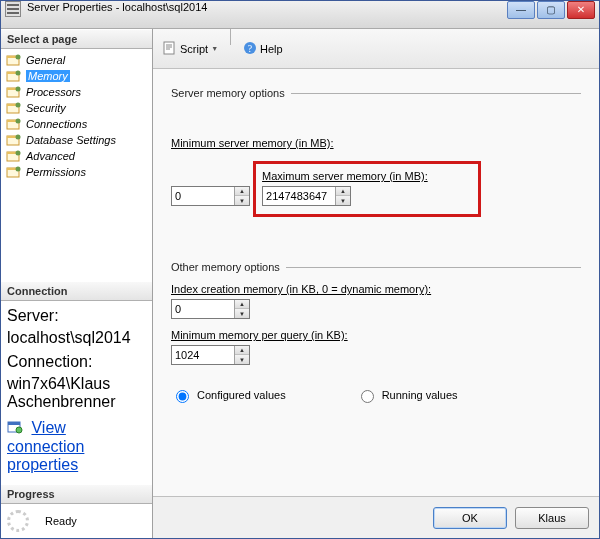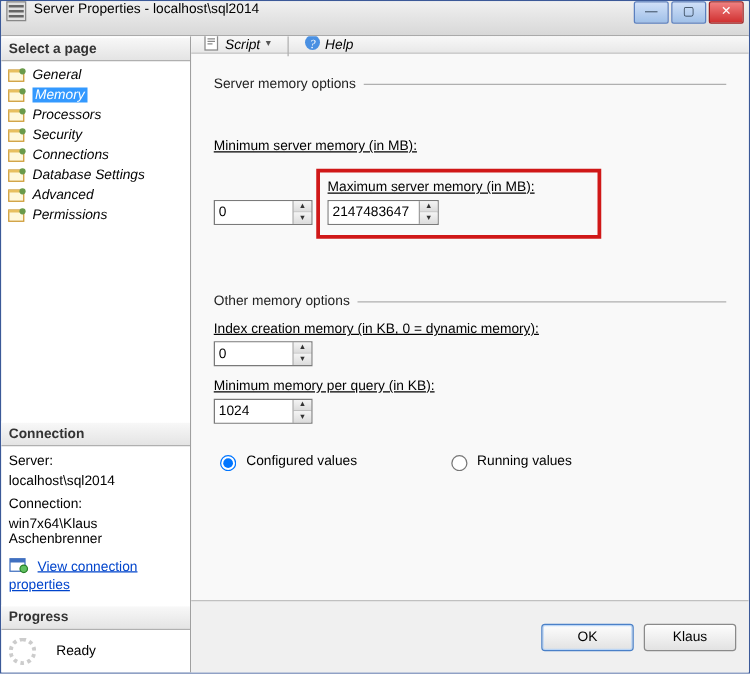--- a/index.html
+++ b/index.html
@@ -15,44 +15,44 @@
   .winbtn.close { background: linear-gradient(to bottom, #f08080, #d03030); color: #fff; border-color: #a02020; }
   .body { flex: 1; display: flex; overflow: hidden; }
   .left { width: 152px; border-right: 1px solid #a0a0a0; display: flex; flex-direction: column; background: #fff; }
   .pane-header { background: linear-gradient(to bottom, #f8f8f8, #e4e4e4); border-top: 1px solid #fff; border-bottom: 1px solid #b0b0b0; padding: 3px 6px; font-weight: bold; color: #333; }
   .page-list { padding: 3px 2px; }
   .page-item { display: flex; align-items: center; padding: 1px 3px; gap: 4px; cursor: pointer; font-style: italic; }
   .page-item.selected span.lbl { background: #3399ff; color: #fff; padding: 0 2px; }
   .page-icon { width: 16px; height: 14px; position: relative; }
   .page-icon svg { width: 16px; height: 14px; }
   .left-spacer { flex: 1; }
-  .conn-body { padding: 6px 6px; font-size: 11px; }
+  .conn-body { padding: 6px 6px; font-size: 16px; }
   .conn-body .row { margin-bottom: 4px; }
   .link { color: #0044cc; text-decoration: underline; cursor: pointer; }
   .link-icon { display: inline-block; vertical-align: middle; margin-right: 4px; }
   .progress-body { padding: 6px 6px; display: flex; align-items: center; gap: 16px; }
   .spinner { width: 22px; height: 22px; border: 3px dotted #ccc; border-radius: 50%; }
   .right { flex: 1; display: flex; flex-direction: column; background: #f9f9f9; }
-  .toolbar { height: 14px; background: linear-gradient(to bottom,#f8f8f8,#e8e8e8); border-bottom: 1px solid #c0c0c0; display: flex; padding: 0 6px; gap: 4px; font-style: italic; }
+  .toolbar { height: 40px; background: linear-gradient(to bottom,#f8f8f8,#e8e8e8); border-bottom: 1px solid #c0c0c0; display: flex; padding: 0 6px; gap: 4px; }
   .tbtn { display: flex; align-items: center; gap: 3px; padding: 2px 4px; cursor: pointer; }
   .tbtn .dd { font-size: 7px; color: #555; }
   .toolbar .sep { width: 1px; height: 16px; background: #b0b0b0; margin: 0 4px; }
   .content { flex: 1; padding: 14px 18px 8px 18px; overflow: auto; color: #000; }
   .group-label { display: flex; align-items: center; margin: 4px 0 10px 0; color: #222; }
   .group-label .line { flex: 1; height: 1px; background: #b0b0b0; margin-left: 6px; }
   .field-label { margin: 10px 0 4px 0; text-decoration: underline; }
   .spinbox { display: inline-flex; border: 1px solid #7a7a7a; background: #fff; height: 20px; }
   .spinbox input { border: none; width: 62px; padding: 0 3px; font-family: inherit; font-size: 11px; outline: none; }
   .spinbox .spbtns { display: flex; flex-direction: column; border-left: 1px solid #a0a0a0; }
   .spinbox .spbtn { width: 14px; height: 9px; background: linear-gradient(to bottom,#f4f4f4,#dcdcdc); font-size: 6px; line-height: 6px; text-align: center; color: #333; border-bottom: 1px solid #c0c0c0; cursor: pointer; display:flex; align-items:center; justify-content:center;}
   .spinbox .spbtn:last-child { border-bottom: none; }
   .highlight-box { border: 3px solid #d01818; padding: 6px 50px 8px 6px; display: inline-block; margin-top: 8px; }
   .radios { display: flex; gap: 70px; margin-top: 22px; align-items: center; }
   .radios label { display: flex; align-items: center; gap: 5px; cursor: pointer; }
-  .footer { height: 58px; border-top: 1px solid #c0c0c0; background: #f0f0f0; display: flex; align-items: center; justify-content: flex-end; padding: 0 10px; gap: 8px; }
+  .footer { height: 42px; border-top: 1px solid #c0c0c0; background: #f0f0f0; display: flex; align-items: center; justify-content: flex-end; padding: 0 10px; gap: 8px; }
   .btn { min-width: 74px; height: 22px; border: 1px solid #8a8a8a; border-radius: 3px; background: linear-gradient(to bottom,#fdfdfd,#e2e2e2); cursor: pointer; font-family: inherit; font-size: 11px; }
   .btn.primary { border-color: #4a80c8; box-shadow: 0 0 0 1px #bcd6f5 inset; }
 </style>
 </head>
 <body>
 
 <div class="window">
   <div class="titlebar">
     <div class="app-icon">
         <div></div>

